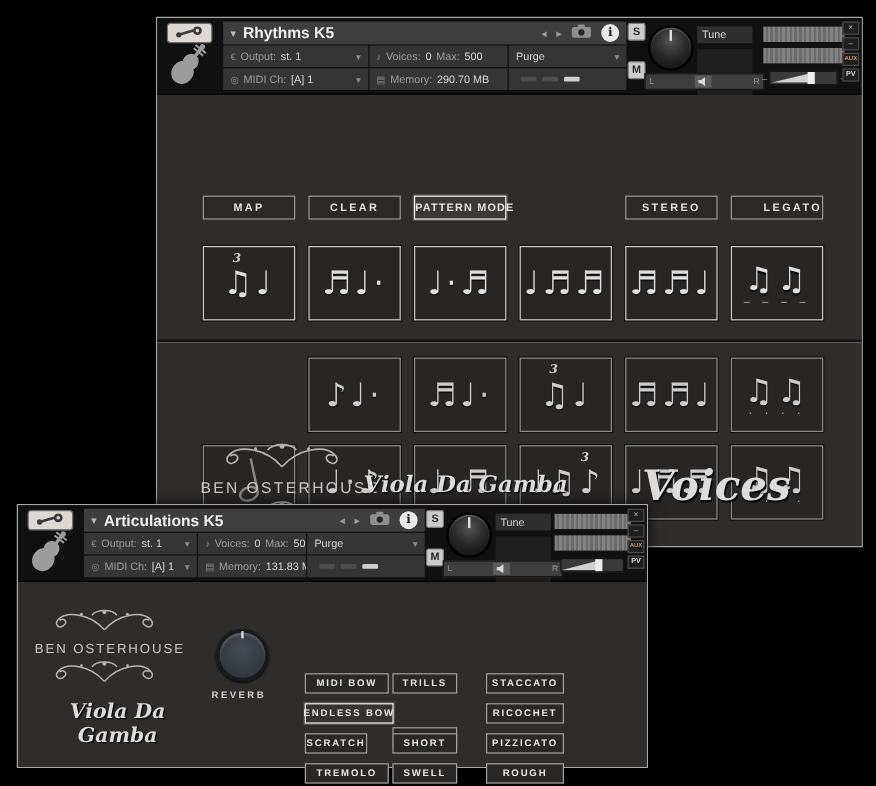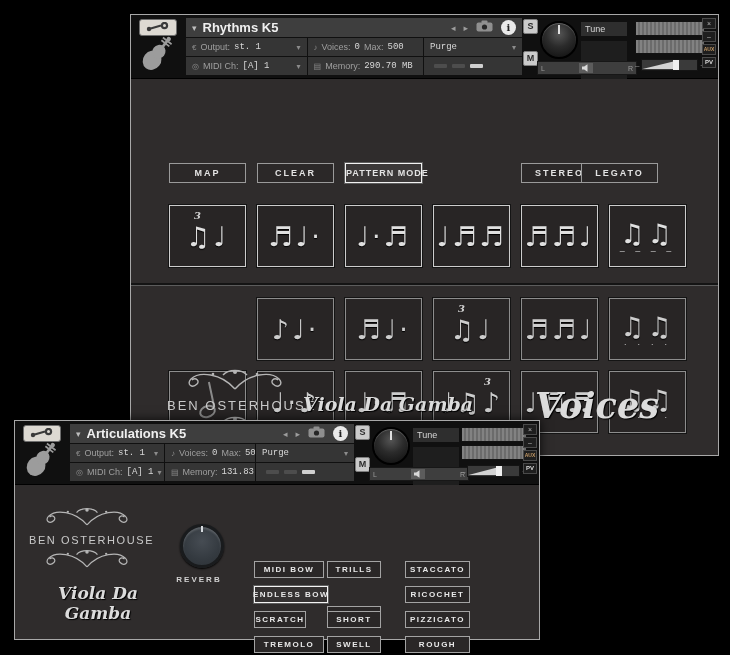--- a/index.html
+++ b/index.html
@@ -23,21 +23,21 @@
   .navarrows{display:flex;gap:8px;color:#9d9d9d;font-size:9px;}
   .navarrows span{cursor:pointer;}
   .cam{background:none;border:0;padding:0 2px;cursor:pointer;display:flex;align-items:center;}
   .infobtn{width:15px;height:15px;border-radius:50%;background:#e9e9e9;color:#222;border:0;
            font-family:"DejaVu Serif",serif;font-weight:bold;font-size:10px;line-height:15px;text-align:center;padding:0;cursor:pointer;}
   .irow{display:flex;gap:1px;height:18px;font-size:9px;color:#9f9f9f;}
   .irow .cell{background:#353535;display:flex;align-items:center;gap:4px;padding:0 6px;white-space:nowrap;overflow:hidden;}
   .irow .c1{flex:1.05;}
   .irow .c2{flex:1;}
   .irow .c3{width:86px;flex:none;}
-  .irow .val{color:#d8d8d8;font-family:Liberation Mono, monospace;}
+  .irow .val{color:#d8d8d8;}
   .irow .ic{color:#8b8b8b;font-size:8px;}
   .dd{margin-left:auto;color:#8b8b8b;font-size:8px;}
   .leds{display:flex;gap:5px;align-items:center;margin-left:4px;}
   .leds i{display:block;width:13px;height:4px;background:#4d4d4d;border-radius:1px;}
   .leds i.on{background:#cfcfcf;}
 
   .rightctl{position:relative;flex:none;width:195px;}
   .win-artics .rightctl{width:184px;}
   .smcol{position:absolute;left:0;top:4px;display:flex;flex-direction:column;gap:17px;}
   .smbtn{width:15px;height:15px;background:#cbcbcb;border:1px solid #7e7e7e;border-radius:2px;
@@ -244,21 +244,21 @@
           <button class="frbtn pv">PV</button>
         </div>
       </div>
     </header>
     <div class="content">
       <div id="rhythms-toolbar">
           <div class="toolbar-btn" style="left: 38px;">MAP</div>
           <div class="toolbar-btn" style="left: 126px;">CLEAR</div>
           <div class="toolbar-btn active" style="left: 214px;">PATTERN MODE</div>
           <div class="toolbar-btn" style="left: 390px;">STEREO</div>
-          <div class="toolbar-btn" style="left: 450px;">LEGATO</div>
+          <div class="toolbar-btn" style="left: 478px; text-align: right;">LEGATO</div>
         </div>
       <div class="prow bright" id="prow0" style="top: 126px;">
           <div class="pcell" title="eighth-note triplet + quarter" style="left: 0px;">
             <span class="tuplet left">3</span>
             <span class="glyphs">♫♩</span>
           </div>
           <div class="pcell" title="two sixteenths + dotted quarter" style="left: 88px;">
             <span class="glyphs">♬♩·</span>
           </div>
           <div class="pcell" title="dotted quarter + two sixteenths" style="left: 176px;">

